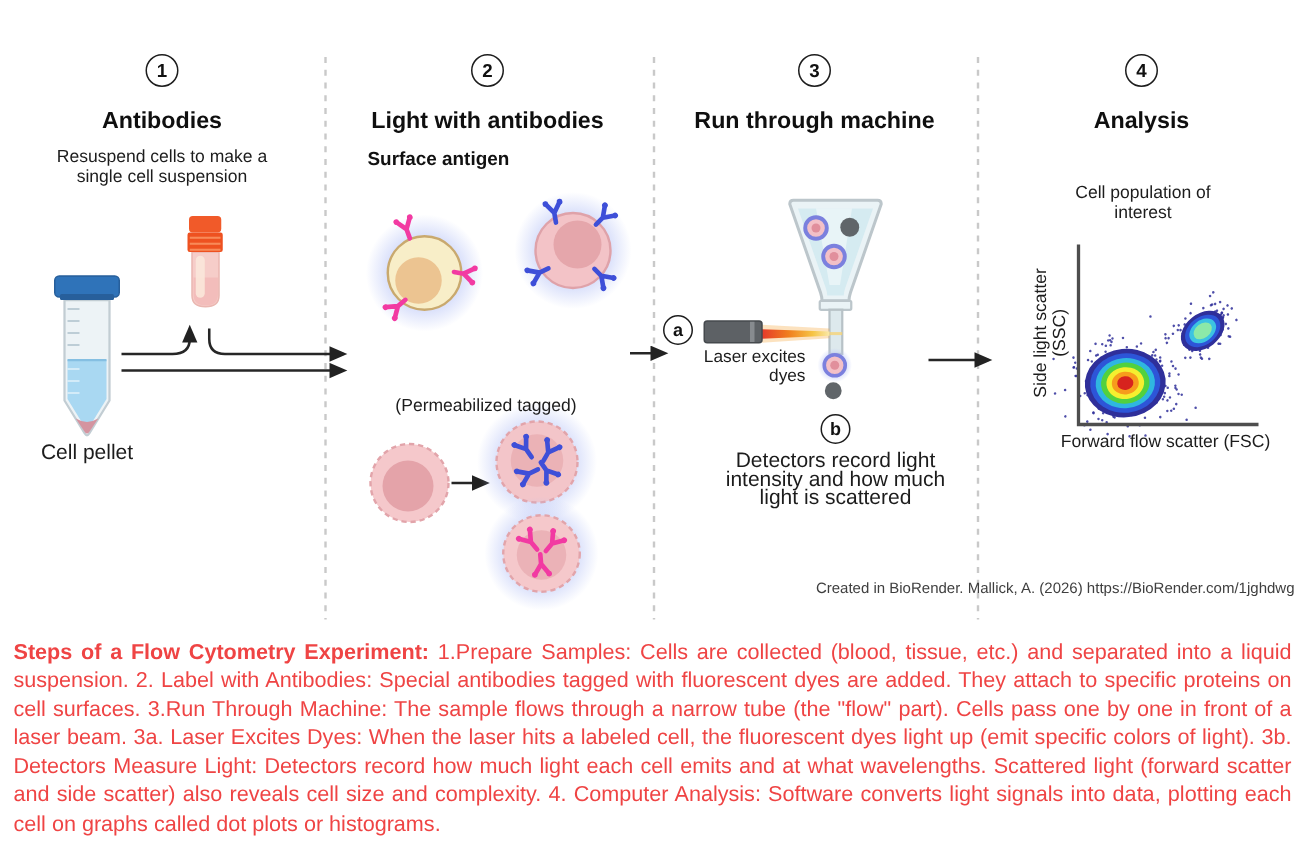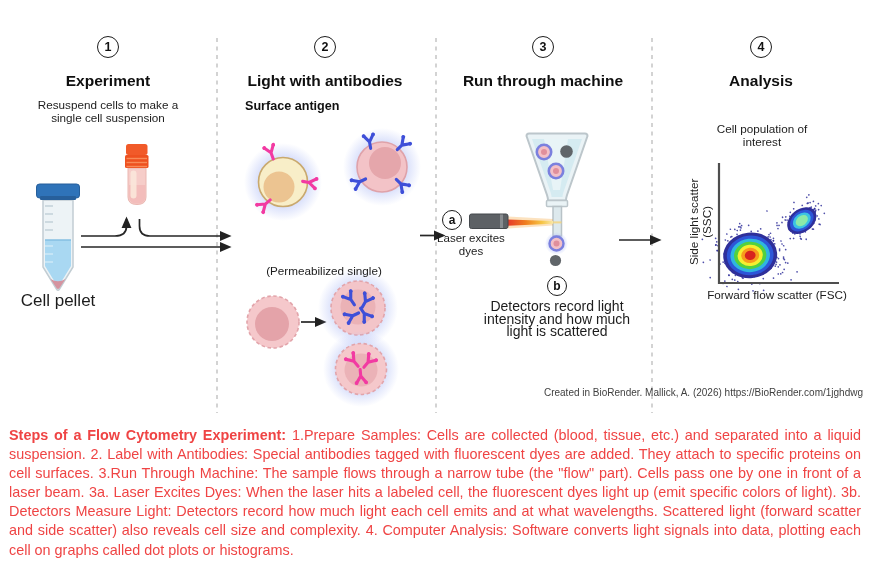--- a/index.html
+++ b/index.html
@@ -675,33 +675,33 @@
         </g>
       <path d="M719 163 V283 H839" fill="none" stroke="#4e4e4e" stroke-width="2.2"></path>
     </g>
   </svg>
 
   <div class="step-badge" style="left:97px;top:36px;">1</div>
   <div class="step-badge" style="left:314px;top:36px;">2</div>
   <div class="step-badge" style="left:532px;top:36px;">3</div>
   <div class="step-badge" style="left:750px;top:36px;">4</div>
 
-  <div class="step-title" style="left:8px;top:72px;">Experiment</div>
+  <div class="step-title" style="left:8px;top:72px;">Antibodies</div>
   <div class="step-title" style="left:225px;top:72px;">Light with antibodies</div>
   <div class="step-title" style="left:661px;top:72px;">Analysis</div>
   <div class="step-title" style="left:443px;top:72px;">Run through machine</div>
 
   <div class="cap" style="left:23px;top:99px;width:170px;">Resuspend cells to make a single cell suspension</div>
-  <div class="cap" style="left:8px;top:295px;width:100px;font-size:17px;">Cell pellet</div>
+  <div class="cap" style="left:8px;top:295px;width:100px;font-size:14px;">Cell pellet</div>
 
   <div class="subhead" style="left:245px;top:99px;width:160px;">Surface antigen</div>
-  <div class="cap" style="left:244px;top:265px;width:160px;">(Permeabilized single)</div>
+  <div class="cap" style="left:244px;top:265px;width:160px;">(Permeabilized tagged)</div>
 
   <div class="small-badge" style="left:442px;top:210px;">a</div>
-  <div class="cap" style="left:425px;top:232px;width:92px;font-size:11.5px;">Laser excites dyes</div>
+  <div class="cap" style="left:445px;top:232px;width:92px;font-size:11.5px;text-align:right;">Laser excites dyes</div>
   <div class="small-badge" style="left:547px;top:276px;">b</div>
   <div class="cap" style="left:482px;top:300px;width:150px;font-size:14px;line-height:12.5px;">Detectors record light intensity and how much light is scattered</div>
 
   <div class="cap" style="left:707px;top:123px;width:110px;">Cell population of interest</div>
   <div class="cap rot" style="left:641px;top:209px;width:120px;">Side light scatter (SSC)</div>
   <div class="cap" style="left:702px;top:289px;width:150px;">Forward flow scatter (FSC)</div>
 
   <div class="credit">Created in BioRender. Mallick, A. (2026) https://BioRender.com/1jghdwg</div>
 
   <div class="footer"><span class="b">Steps of a Flow Cytometry Experiment:</span><span> 1.Prepare Samples: Cells are collected (blood, tissue, etc.) and separated into a liquid suspension. 2. Label with Antibodies: Special antibodies tagged with fluorescent dyes are added. They attach to specific proteins on cell surfaces. 3.Run Through Machine: The sample flows through a narrow tube (the "flow" part). Cells pass one by one in front of a laser beam. 3a. Laser Excites Dyes: When the laser hits a labeled cell, the fluorescent dyes light up (emit specific colors of light). 3b. Detectors Measure Light: Detectors record how much light each cell emits and at what wavelengths. Scattered light (forward scatter and side scatter) also reveals cell size and complexity. 4. Computer Analysis: Software converts light signals into data, plotting each cell on graphs called dot plots or histograms.</span></div>

